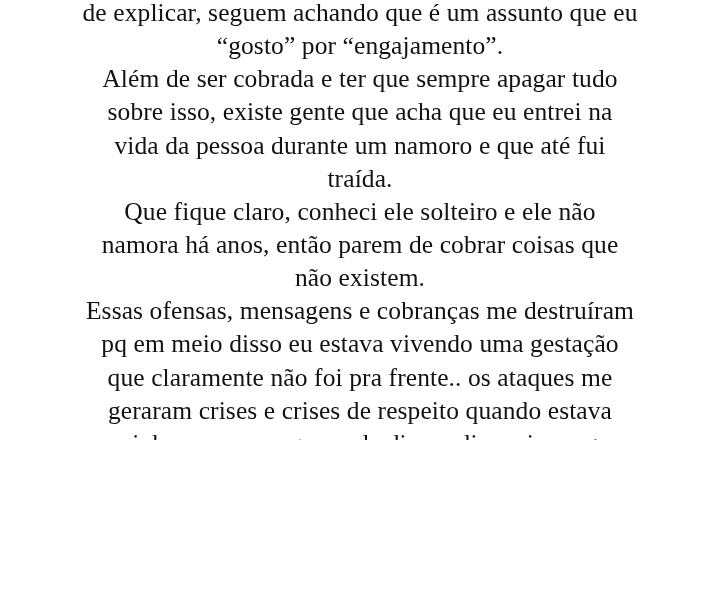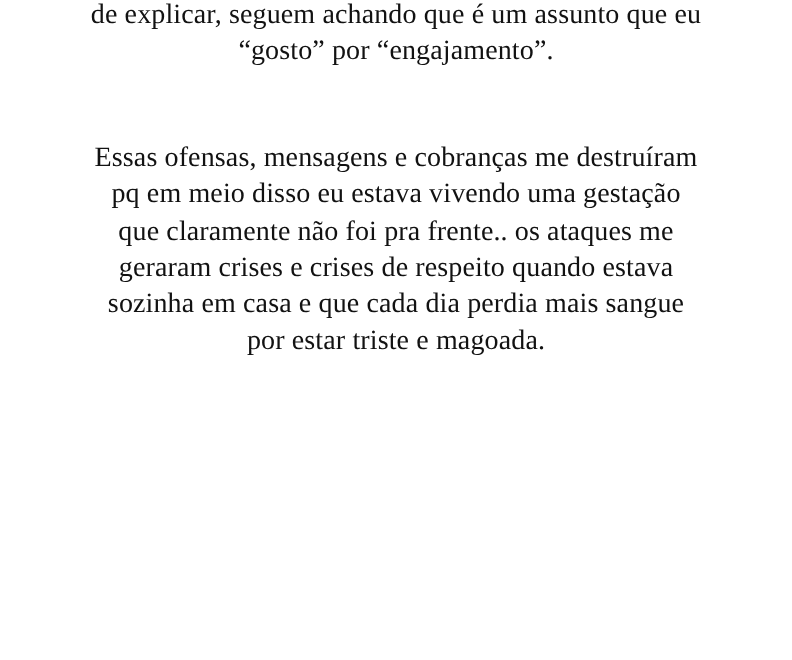--- a/index.html
+++ b/index.html
@@ -45,21 +45,28 @@
     overflow: hidden;
   }
 </style>
 </head>
 <body>
 
 <div class="page">
   <p class="para gap-top">de explicar, seguem achando que é um assunto que eu
 “gosto” por “engajamento”.</p>
   <div class="spacer-lg"></div>
+  <p class="para">Além de ser cobrada e ter que sempre apagar tudo
+sobre isso, existe gente que acha que eu entrei na
+vida da pessoa durante um namoro e que até fui
+traída.</p>
   <div class="spacer-sm"></div>
+  <p class="para">Que fique claro, conheci ele solteiro e ele não
+namora há anos, então parem de cobrar coisas que
+não existem.</p>
   <div class="spacer-lg"></div>
   <p class="para">Essas ofensas, mensagens e cobranças me destruíram
 pq em meio disso eu estava vivendo uma gestação
 que claramente não foi pra frente.. os ataques me
 geraram crises e crises de respeito quando estava
 sozinha em casa e que cada dia perdia mais sangue
 por estar triste e magoada.</p>
   <div class="spacer-lg"></div>
 </div>
 

